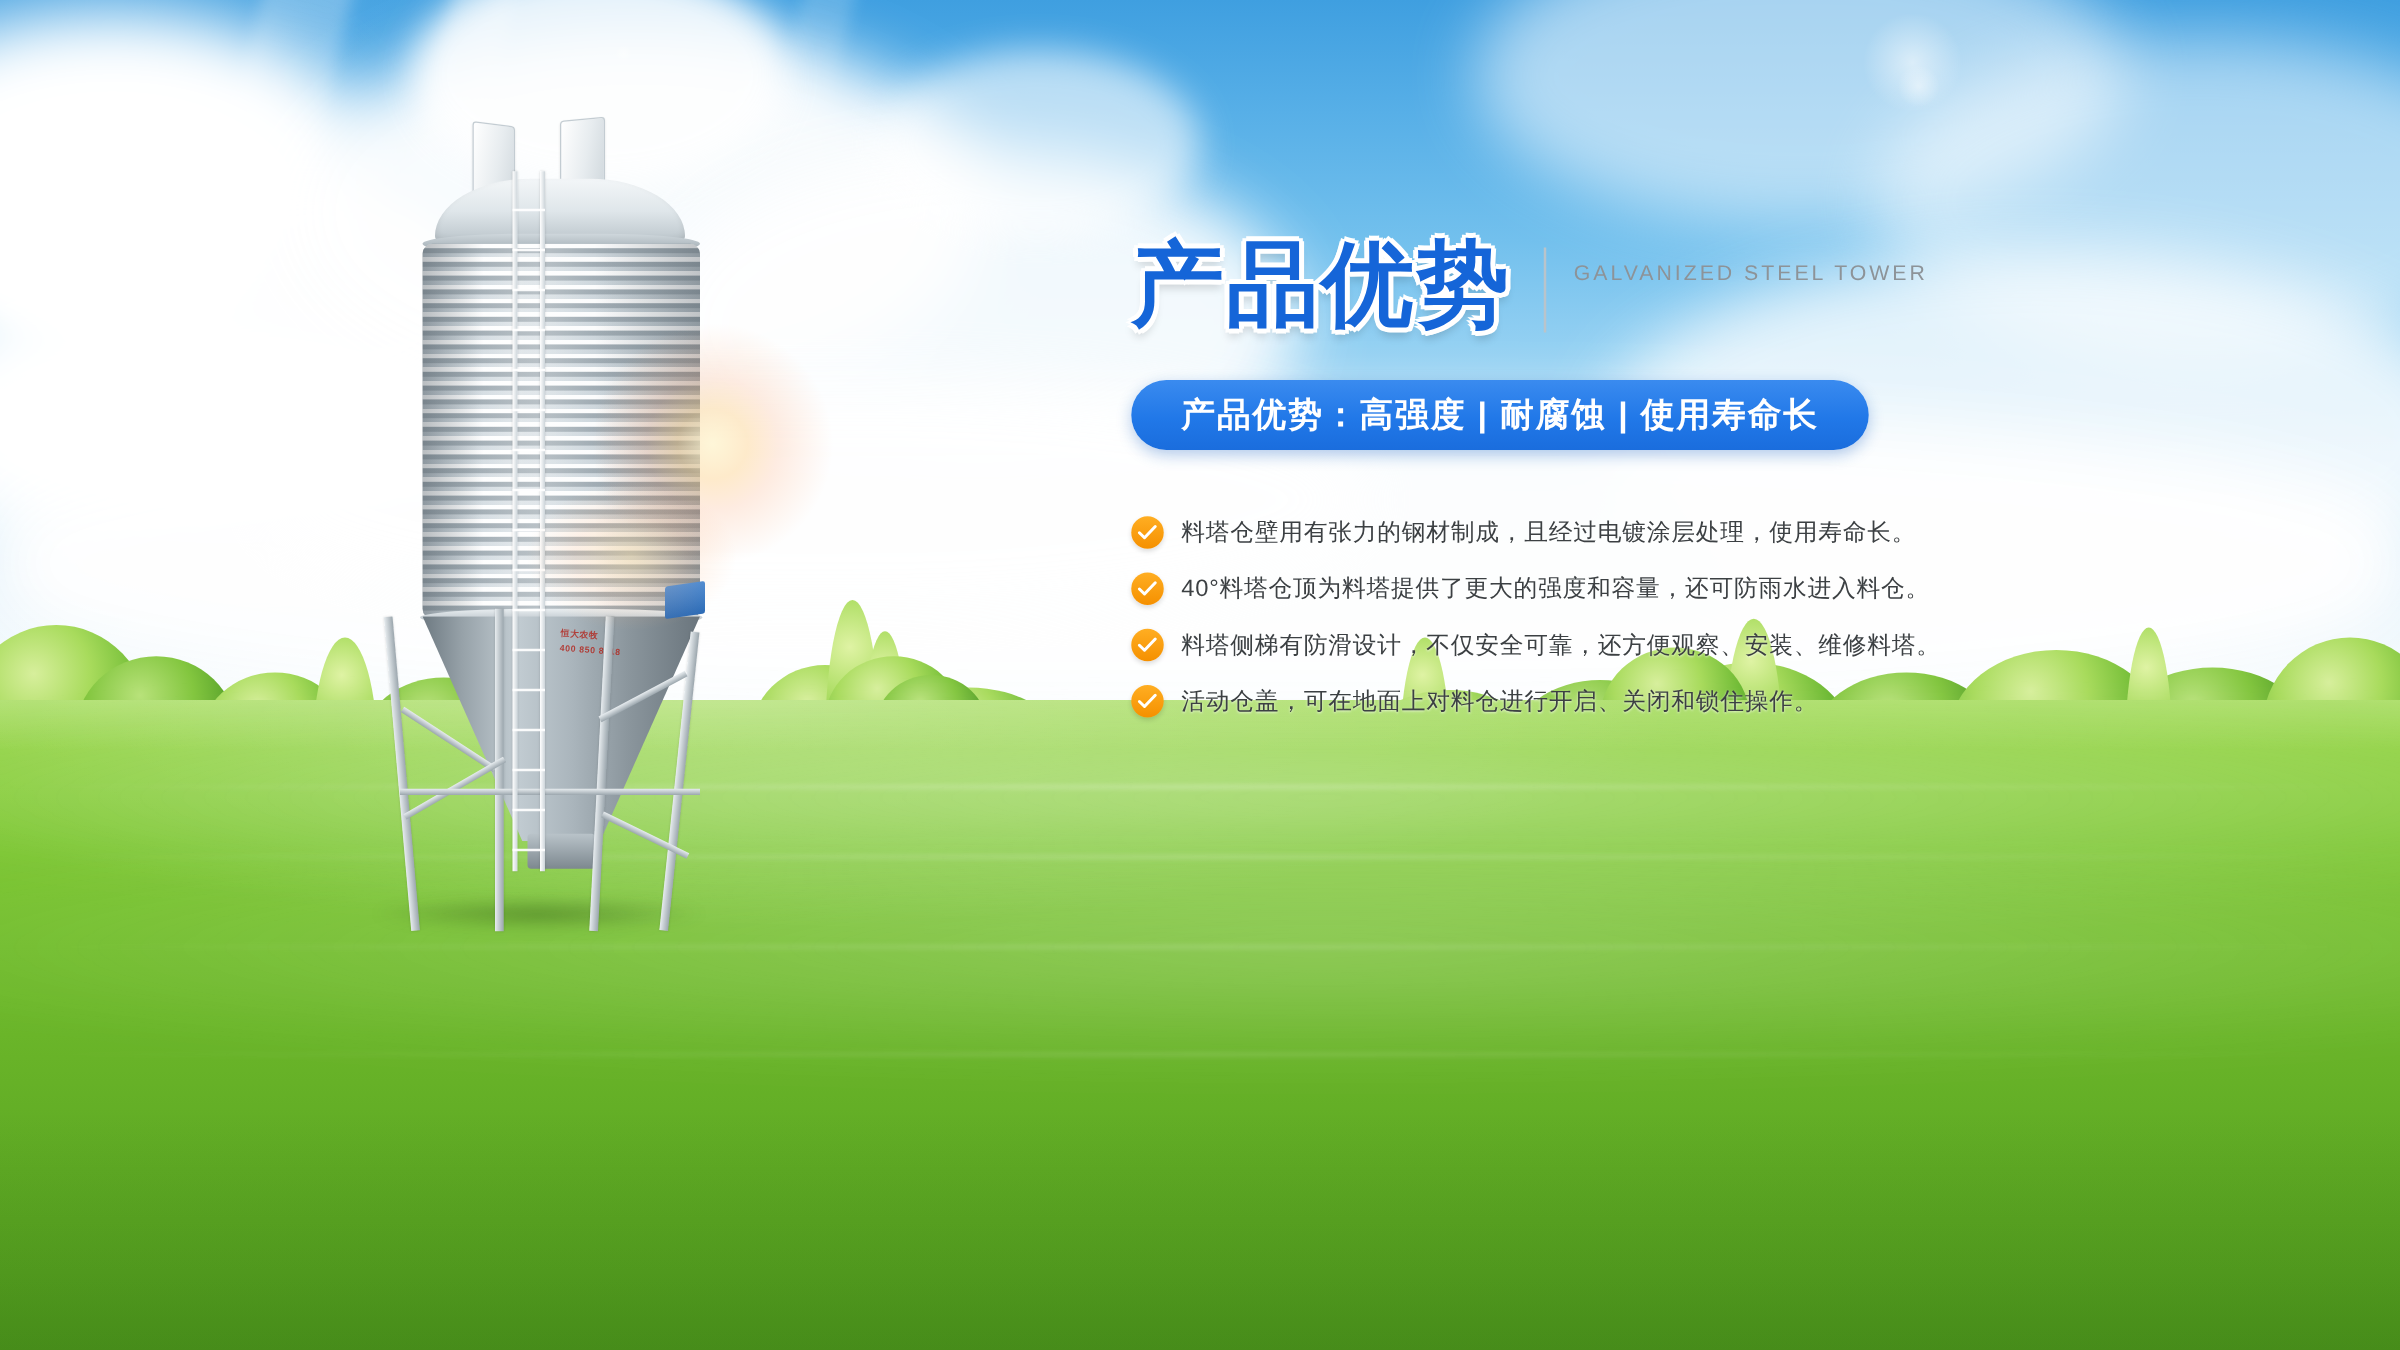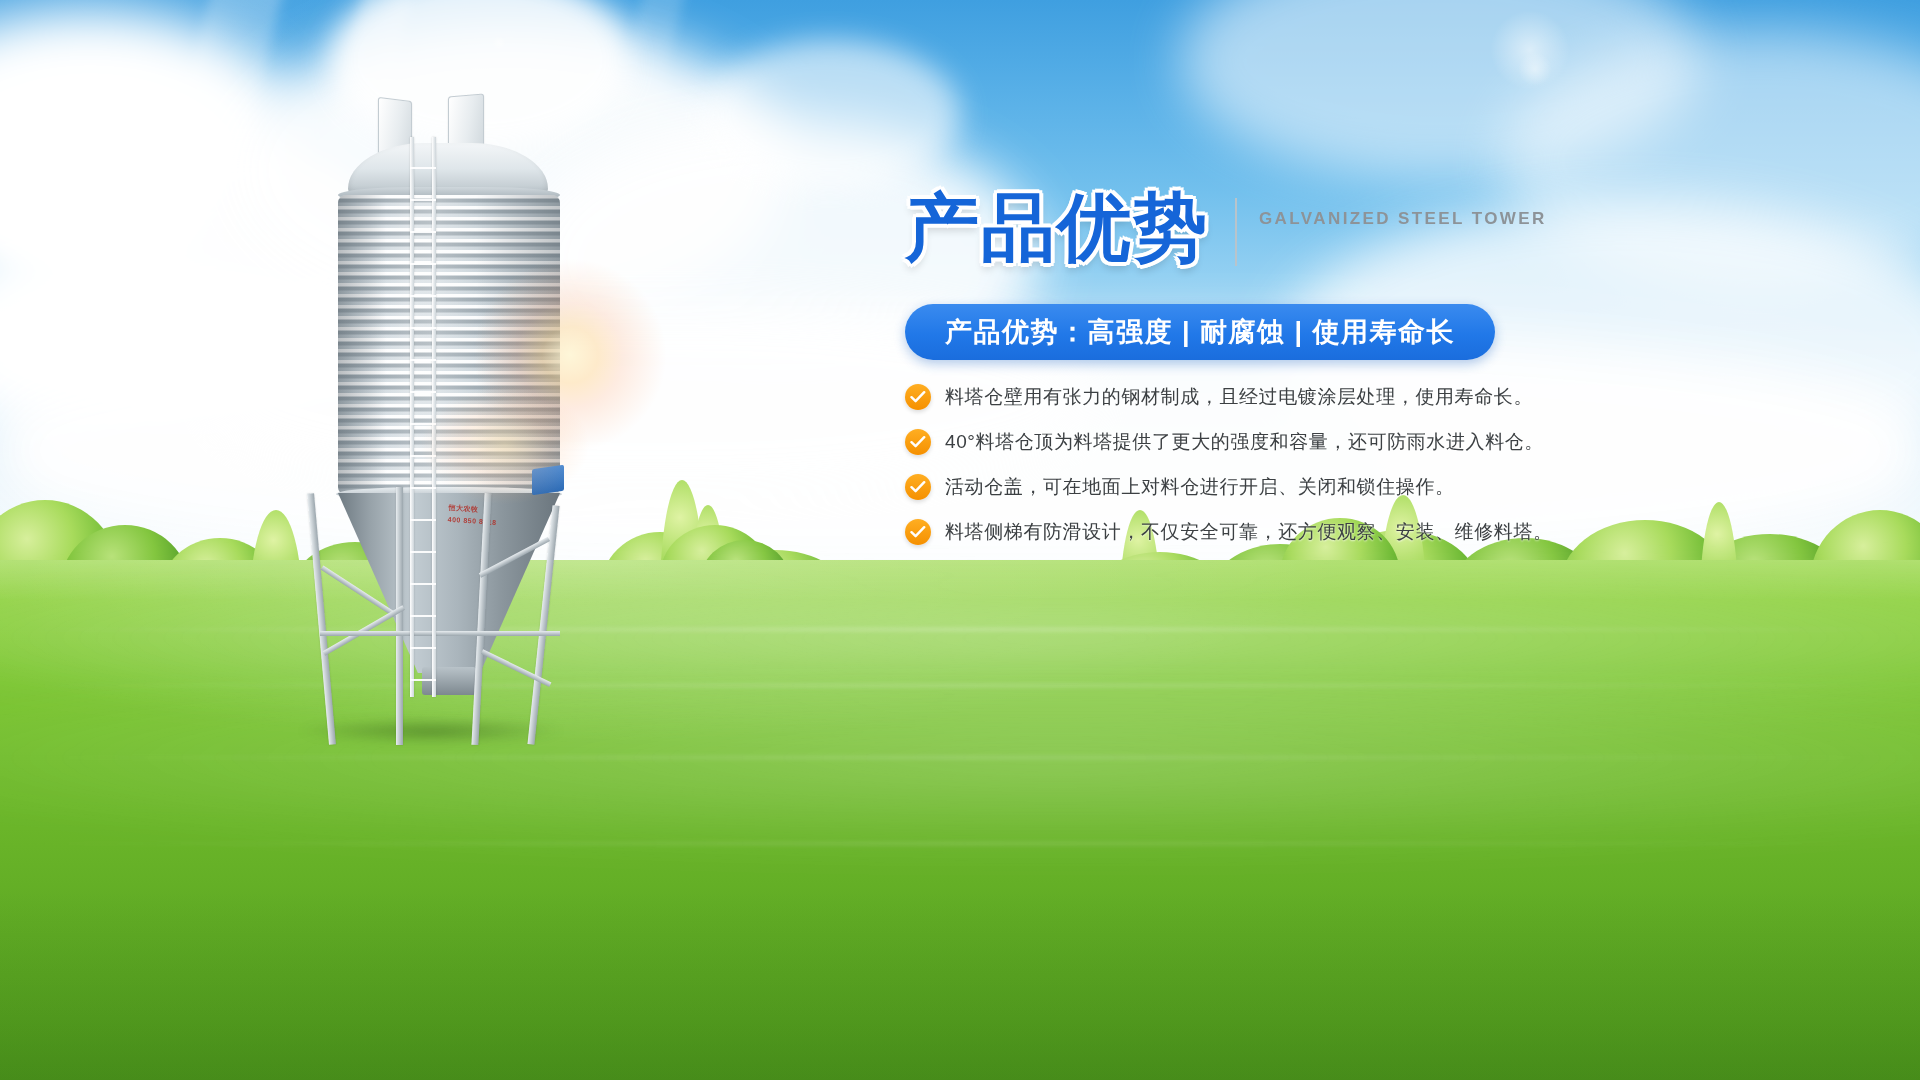--- a/index.html
+++ b/index.html
@@ -214,35 +214,35 @@
   }
   .title-divider {
     width:2px; height:68px; background:#b9c4cb; margin:10px 22px 0 26px; flex:0 0 auto;
   }
   .title-side { padding-top:8px; }
   .company {
     font-size:25px; font-weight:bold; color:#3b3f42; letter-spacing:1px;
     white-space:nowrap;
   }
   .en-sub {
-    margin-top:13px; font-size:17px; font-weight:bold; color:#8d9398;
+    margin-top:13px; font-size:17px; font-weight:normal; color:#8d9398;
     letter-spacing:2.4px; white-space:nowrap;
   }
 
   .pill {
     margin-top:36px; display:inline-flex; align-items:center; justify-content:center;
     height:56px; padding:0 40px; border-radius:30px;
     background:linear-gradient(180deg,#3a8bef 0%, #2178e8 55%, #1a6ddd 100%);
     box-shadow:0 4px 12px rgba(20,90,190,.32);
   }
   .pill-text {
     color:#fff; font-size:27px; font-weight:bold; letter-spacing:1.5px; white-space:nowrap;
   }
 
-  .features { margin-top:24px; }
+  .features { margin-top:53px; }
   .feature { display:flex; align-items:center; margin-bottom:19px; }
   .check {
     flex:0 0 auto; width:26px; height:26px; border-radius:50%;
     background:linear-gradient(180deg,#ffae22,#f59000);
     box-shadow:0 2px 4px rgba(0,0,0,.14);
     position:relative; margin-right:14px;
   }
   .check svg { position:absolute; left:5px; top:6px; }
   .feature-text {
     font-size:19px; color:#3c4043; letter-spacing:.6px; white-space:nowrap;
@@ -414,26 +414,26 @@
             </svg>
         </span>
         <span class="feature-text">40°料塔仓顶为料塔提供了更大的强度和容量，还可防雨水进入料仓。</span>
       </div>
       <div class="feature">
         <span class="check">
           <svg width="16" height="14" viewBox="0 0 16 14">
               <path d="M1.5 7.2 L5.6 11.2 L14.2 2.2" stroke="#ffffff" stroke-width="2.4" fill="none" stroke-linecap="round" stroke-linejoin="round"></path>
             </svg>
         </span>
-        <span class="feature-text">活动仓盖，可在地面上对料仓进行开启、关闭和锁住操作。</span>
+        <span class="feature-text">料塔侧梯有防滑设计，不仅安全可靠，还方便观察、安装、维修料塔。</span>
       </div>
       <div class="feature">
         <span class="check">
           <svg width="16" height="14" viewBox="0 0 16 14">
               <path d="M1.5 7.2 L5.6 11.2 L14.2 2.2" stroke="#ffffff" stroke-width="2.4" fill="none" stroke-linecap="round" stroke-linejoin="round"></path>
             </svg>
         </span>
-        <span class="feature-text">料塔侧梯有防滑设计，不仅安全可靠，还方便观察、安装、维修料塔。</span>
+        <span class="feature-text">活动仓盖，可在地面上对料仓进行开启、关闭和锁住操作。</span>
       </div>
     </div>
 
   </div>
 </div>
 
 </body></html>

